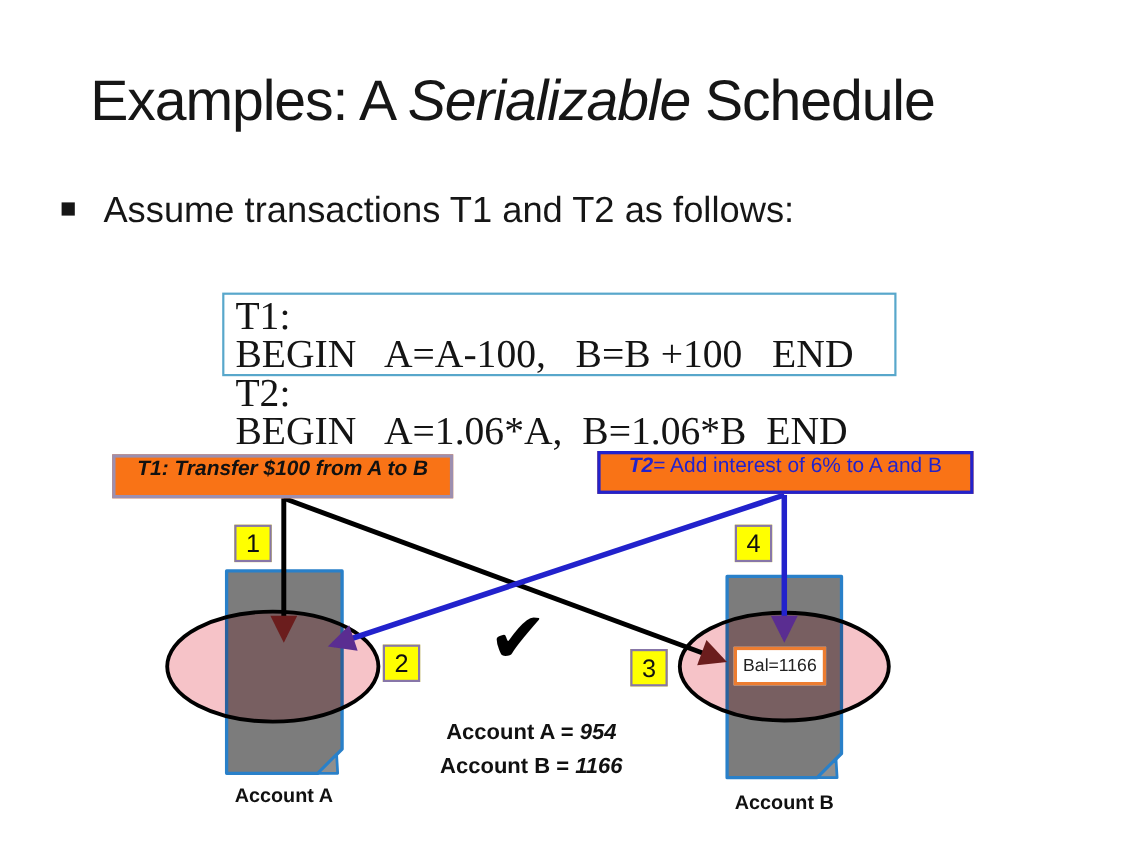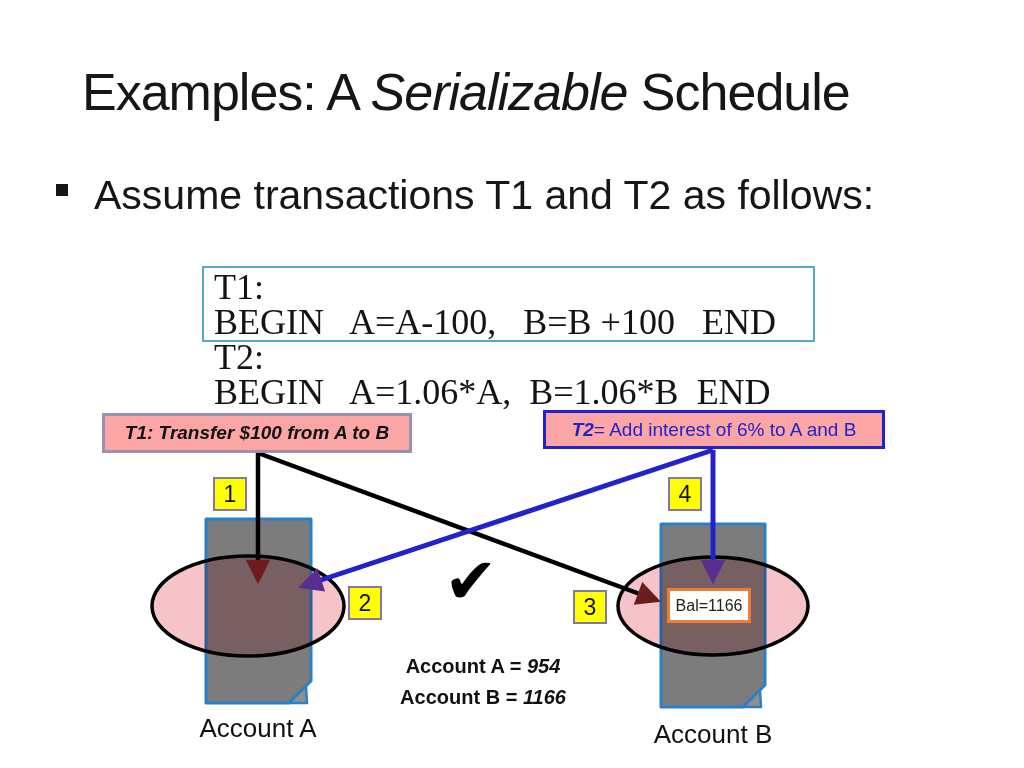--- a/index.html
+++ b/index.html
@@ -3,50 +3,50 @@
 <meta charset="utf-8">
 <style>
   html,body{margin:0;padding:0;background:#fff;}
   .slide{position:relative;width:1024px;height:768px;background:#ffffff;overflow:hidden;
          font-family:"Liberation Sans",sans-serif;color:var(--ink,#1a1a1a);}
 
   .title{position:absolute;left:82px;top:62px;margin:0;font-size:52px;font-weight:400;
          letter-spacing:-1px;color:#161616;white-space:nowrap;}
   .title em{font-style:italic;}
 
-  .bullet-row{position:absolute;left:56px;top:172px;display:flex;gap:26px;font-size:41px;color:#161616;}
+  .bullet-row{position:absolute;left:56px;top:172px;display:flex;gap:26px;font-size:33px;color:#161616;}
   .bullet-marker{width:12px;height:12px;background:#161616;margin-top:12px;flex:0 0 auto;}
 
   .code-box{position:absolute;left:202px;top:266px;width:613px;height:76px;box-sizing:border-box;
             border:2px solid var(--code-border,#58a7cb);background:#fff;
             font-family:"Liberation Serif",serif;font-size:36px;line-height:35px;
             padding:2px 0 0 10px;color:#141414;}
   .code-label{display:inline-block;width:104px;}
   .code-body{white-space:pre;}
 
-  .note-box{position:absolute;box-sizing:border-box;display:flex;align-items:center;justify-content:center;
-            background:#fca5a5;font-size:19px;white-space:nowrap;z-index:2;}
+  .note-box{position:absolute;box-sizing:border-box;display:flex;justify-content:center;
+            background:#f97316;font-size:19px;white-space:nowrap;z-index:2;}
   .t1-note{left:102px;top:413px;width:310px;height:40px;border:3px solid var(--t1-border,#9c8fb0);
            font-weight:bold;font-style:italic;color:#111;}
   .t2-note{left:543px;top:410px;width:342px;height:39px;border:3px solid var(--t2-blue,#2222cc);
            color:var(--t2-blue,#2222cc);}
   .t2-note .b{font-weight:bold;font-style:italic;}
 
   .step{position:absolute;width:34px;height:34px;box-sizing:border-box;z-index:2;
         background:var(--step-yellow,#ffff00);border:2px solid var(--step-border,#8776a8);
         display:flex;align-items:center;justify-content:center;font-size:23px;color:#111;}
   .step-1{left:213px;top:477px;} .step-2{left:348px;top:586px;}
   .step-3{left:573px;top:590px;} .step-4{left:668px;top:477px;}
 
   .bal{position:absolute;box-sizing:border-box;border:3.5px solid var(--bal-border,#ed7d31);
        display:flex;align-items:center;justify-content:center;font-size:16px;color:#222;z-index:2;}
   .bal-a{left:210px;top:588px;width:98px;height:35px;background:var(--bal-a-fill,#fbc9cd);}
   .bal-b{left:667px;top:588px;width:84px;height:35px;background:#ffffff;}
 
-  .acct-label{position:absolute;font-size:26px;font-weight:normal;color:#111;z-index:2;width:140px;text-align:center;}
+  .acct-label{position:absolute;font-size:18px;font-weight:bold;color:#111;z-index:2;width:140px;text-align:center;}
   .acct-a{left:188px;top:713px;} .acct-b{left:643px;top:719px;}
 
   .checkmark{position:absolute;left:444px;top:549px;font-size:64px;line-height:1;color:#000;z-index:2;
              font-family:"DejaVu Sans",sans-serif;}
 
   .result{position:absolute;left:308px;top:651px;width:350px;text-align:center;z-index:2;
           font-size:20px;font-weight:bold;line-height:31px;color:#111;}
   .result .heading{text-decoration:underline;}
   .result .val{font-style:italic;}
 

